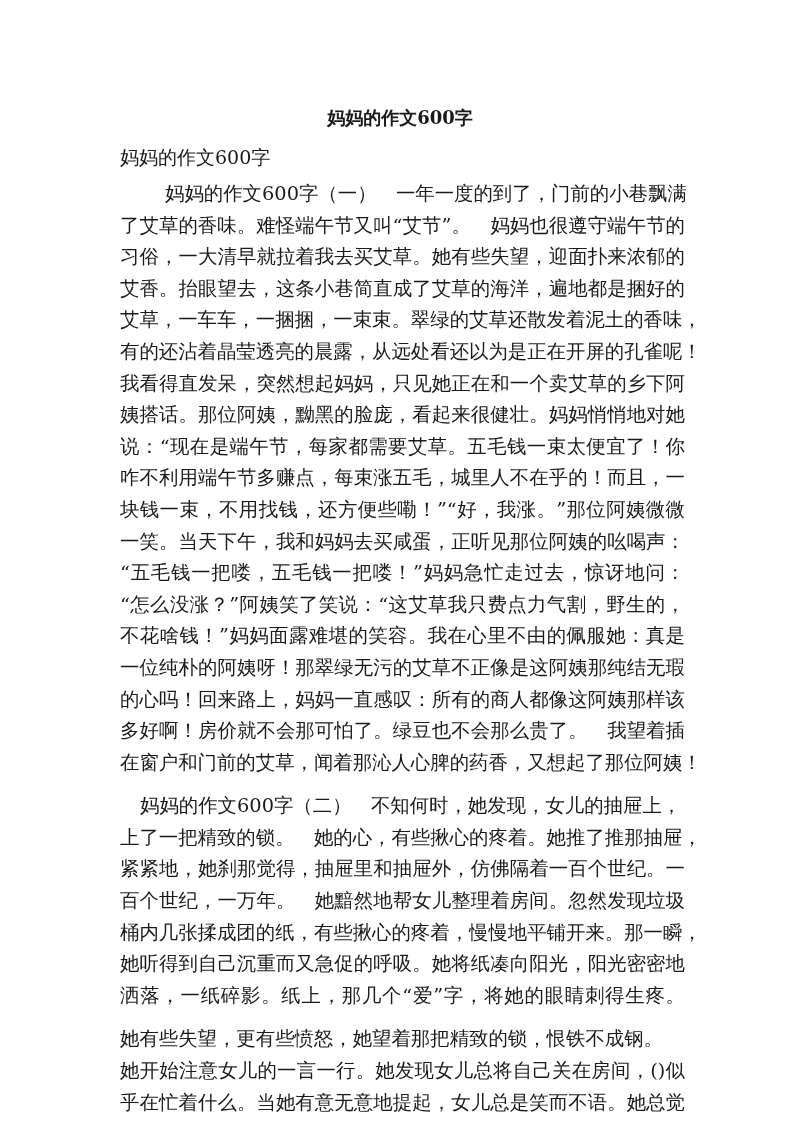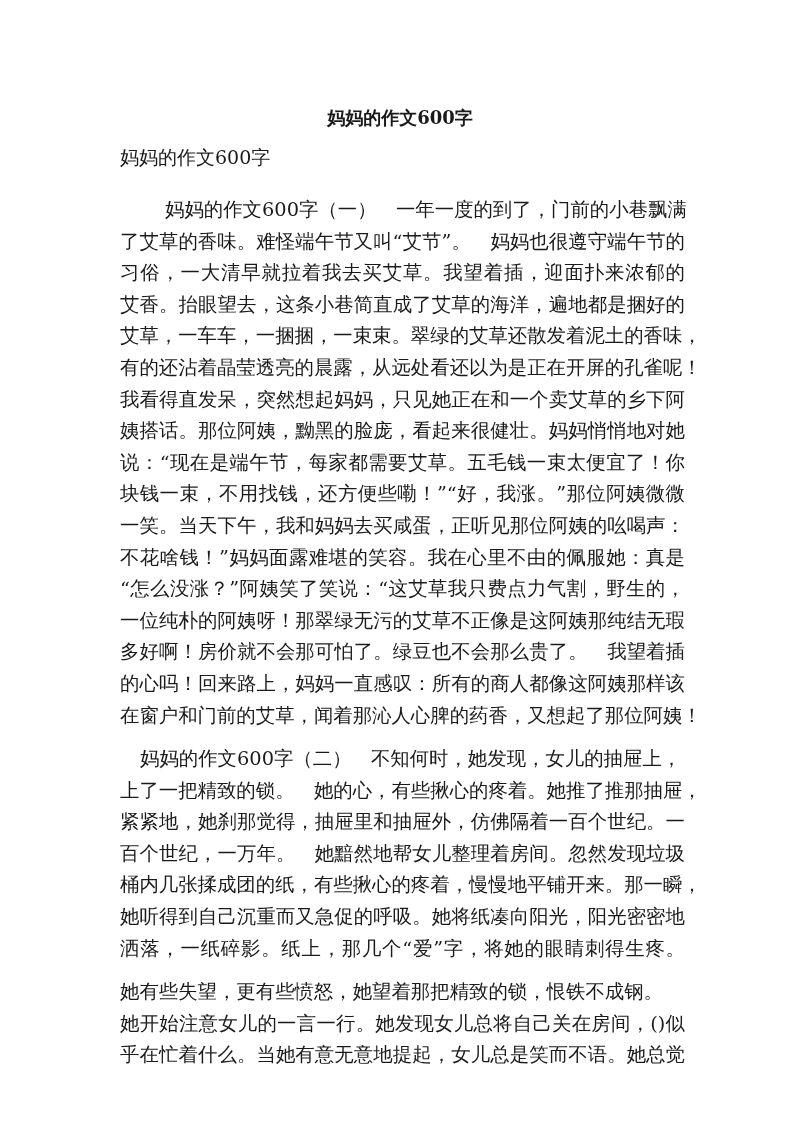--- a/index.html
+++ b/index.html
@@ -35,21 +35,21 @@
   }
   .subtitle {
     position: absolute;
     top: 144px;
     left: 120px;
     font-size: 19px;
     line-height: 26px;
   }
   .body-lines {
     position: absolute;
-    top: 194px;
+    top: 178px;
     left: 120px;
     width: 565px;
   }
   .line {
     height: 31.6px;
     line-height: 31.6px;
     font-size: 19.4px;
     white-space: nowrap;
     overflow: visible;
     text-align: justify;
@@ -65,34 +65,36 @@
 </head>
 <body>
 
 <div class="page">
   <div class="doc-title">妈妈的作文600字</div>
   <div class="subtitle">妈妈的作文600字</div>
 
   <div class="body-lines">
     <div class="line indent2">妈妈的作文600字（一）　一年一度的到了，门前的小巷飘满</div>
     <div class="line">了艾草的香味。难怪端午节又叫“艾节”。　妈妈也很遵守端午节的</div>
-    <div class="line">习俗，一大清早就拉着我去买艾草。我望着插，迎面扑来浓郁的</div>
+    <div class="line">习俗，一大清早就拉着我去买艾草。她有些失望，迎面扑来浓郁的</div>
     <div class="line">艾香。抬眼望去，这条小巷简直成了艾草的海洋，遍地都是捆好的</div>
     <div class="line">艾草，一车车，一捆捆，一束束。翠绿的艾草还散发着泥土的香味，</div>
     <div class="line">有的还沾着晶莹透亮的晨露，从远处看还以为是正在开屏的孔雀呢！</div>
     <div class="line">我看得直发呆，突然想起妈妈，只见她正在和一个卖艾草的乡下阿</div>
     <div class="line">姨搭话。那位阿姨，黝黑的脸庞，看起来很健壮。妈妈悄悄地对她</div>
     <div class="line">说：“现在是端午节，每家都需要艾草。五毛钱一束太便宜了！你</div>
+    <div class="line">咋不利用端午节多赚点，每束涨五毛，城里人不在乎的！而且，一</div>
     <div class="line">块钱一束，不用找钱，还方便些嘞！”“好，我涨。”那位阿姨微微</div>
     <div class="line">一笑。当天下午，我和妈妈去买咸蛋，正听见那位阿姨的吆喝声：</div>
+    <div class="line">“五毛钱一把喽，五毛钱一把喽！”妈妈急忙走过去，惊讶地问：</div>
+    <div class="line">“怎么没涨？”阿姨笑了笑说：“这艾草我只费点力气割，野生的，</div>
     <div class="line">不花啥钱！”妈妈面露难堪的笑容。我在心里不由的佩服她：真是</div>
-    <div class="line">“怎么没涨？”阿姨笑了笑说：“这艾草我只费点力气割，野生的，</div>
     <div class="line">一位纯朴的阿姨呀！那翠绿无污的艾草不正像是这阿姨那纯结无瑕</div>
+    <div class="line">的心吗！回来路上，妈妈一直感叹：所有的商人都像这阿姨那样该</div>
     <div class="line">多好啊！房价就不会那可怕了。绿豆也不会那么贵了。　我望着插</div>
-    <div class="line">的心吗！回来路上，妈妈一直感叹：所有的商人都像这阿姨那样该</div>
     <div class="line">在窗户和门前的艾草，闻着那沁人心脾的药香，又想起了那位阿姨！</div>
     <div class="line indent1 last">妈妈的作文600字（二）　不知何时，她发现，女儿的抽屉上，</div>
     <div class="line">上了一把精致的锁。　她的心，有些揪心的疼着。她推了推那抽屉，</div>
     <div class="line">紧紧地，她刹那觉得，抽屉里和抽屉外，仿佛隔着一百个世纪。一</div>
     <div class="line">百个世纪，一万年。　她黯然地帮女儿整理着房间。忽然发现垃圾</div>
     <div class="line">桶内几张揉成团的纸，有些揪心的疼着，慢慢地平铺开来。那一瞬，</div>
     <div class="line">她听得到自己沉重而又急促的呼吸。她将纸凑向阳光，阳光密密地</div>
     <div class="line">洒落，一纸碎影。纸上，那几个“爱”字，将她的眼睛刺得生疼。</div>
     <div class="line last">她有些失望，更有些愤怒，她望着那把精致的锁，恨铁不成钢。</div>
     <div class="line">她开始注意女儿的一言一行。她发现女儿总将自己关在房间，()似</div>

